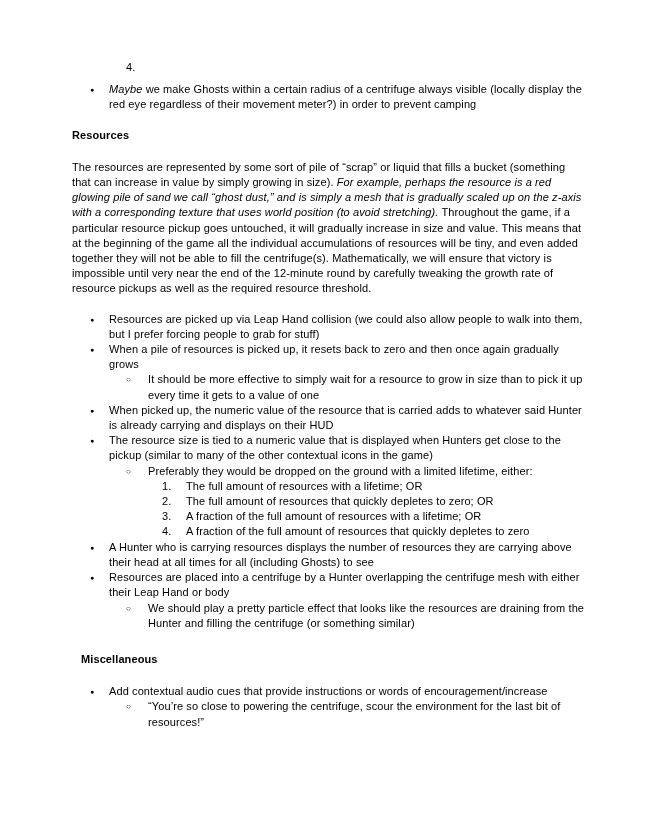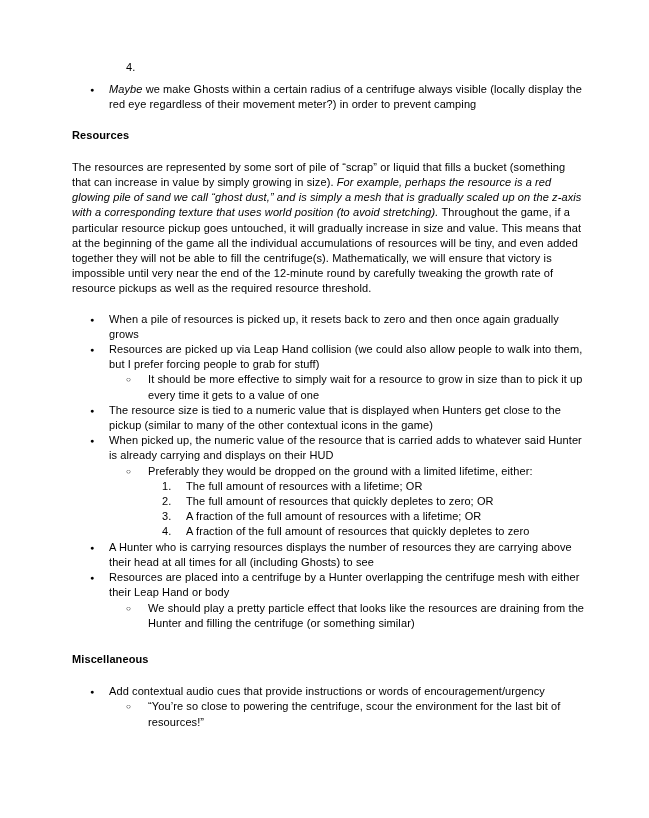--- a/index.html
+++ b/index.html
@@ -57,41 +57,41 @@
     </div>
 
     <h2 class="heading">Resources</h2>
 
     <p class="para"><span>The resources are represented by some sort of pile of “scrap” or liquid that fills a bucket (something that can increase in value by simply growing in size). </span><em>For example, perhaps the resource is a red glowing pile of sand we call “ghost dust,” and is simply a mesh that is gradually scaled up on the z-axis with a corresponding texture that uses world position (to avoid stretching).</em><span> Throughout the game, if a particular resource pickup goes untouched, it will gradually increase in size and value. This means that at the beginning of the game all the individual accumulations of resources will be tiny, and even added together they will not be able to fill the centrifuge(s). Mathematically, we will ensure that victory is impossible until very near the end of the 12-minute round by carefully tweaking the growth rate of resource pickups as well as the required resource threshold.</span></p>
 
     <div class="list">
 
       <div class="li l1">
         <span class="marker disc">●</span>
-        <div class="txt">When a pile of resources is picked up, it resets back to zero and then once again gradually grows</div>
+        <div class="txt">Resources are picked up via Leap Hand collision (we could also allow people to walk into them, but I prefer forcing people to grab for stuff)</div>
       </div>
 
       <div class="li l1">
         <span class="marker disc">●</span>
-        <div class="txt">Resources are picked up via Leap Hand collision (we could also allow people to walk into them, but I prefer forcing people to grab for stuff)</div>
+        <div class="txt">When a pile of resources is picked up, it resets back to zero and then once again gradually grows</div>
       </div>
 
       <div class="li l2">
         <span class="marker circle">○</span>
         <div class="txt">It should be more effective to simply wait for a resource to grow in size than to pick it up every time it gets to a value of one</div>
       </div>
 
       <div class="li l1">
         <span class="marker disc">●</span>
-        <div class="txt">The resource size is tied to a numeric value that is displayed when Hunters get close to the pickup (similar to many of the other contextual icons in the game)</div>
+        <div class="txt">When picked up, the numeric value of the resource that is carried adds to whatever said Hunter is already carrying and displays on their HUD</div>
       </div>
 
       <div class="li l1">
         <span class="marker disc">●</span>
-        <div class="txt">When picked up, the numeric value of the resource that is carried adds to whatever said Hunter is already carrying and displays on their HUD</div>
+        <div class="txt">The resource size is tied to a numeric value that is displayed when Hunters get close to the pickup (similar to many of the other contextual icons in the game)</div>
       </div>
 
 
       <div class="li l2">
         <span class="marker circle">○</span>
         <div class="txt">Preferably they would be dropped on the ground with a limited lifetime, either:</div>
       </div>
 
       <div class="li l3">
         <span class="marker num">1.</span>
@@ -120,26 +120,26 @@
         <div class="txt">Resources are placed into a centrifuge by a Hunter overlapping the centrifuge mesh with either their Leap Hand or body</div>
       </div>
 
       <div class="li l2">
         <span class="marker circle">○</span>
         <div class="txt">We should play a pretty particle effect that looks like the resources are draining from the Hunter and filling the centrifuge (or something similar)</div>
       </div>
 
     </div>
 
-    <h2 class="heading" style="margin-top:21px;">Miscellaneous</h2>
+    <h2 class="heading" style="margin-top:21px;margin-left:9px;">Miscellaneous</h2>
 
     <div class="list" style="margin-top:17px;">
       <div class="li l1">
         <span class="marker disc">●</span>
-        <div class="txt">Add contextual audio cues that provide instructions or words of encouragement/urgency</div>
+        <div class="txt">Add contextual audio cues that provide instructions or words of encouragement/increase</div>
       </div>
       <div class="li l2">
         <span class="marker circle">○</span>
         <div class="txt">“You’re so close to powering the centrifuge, scour the environment for the last bit of resources!”</div>
       </div>
     </div>
 
   </div>
 </div>
 

